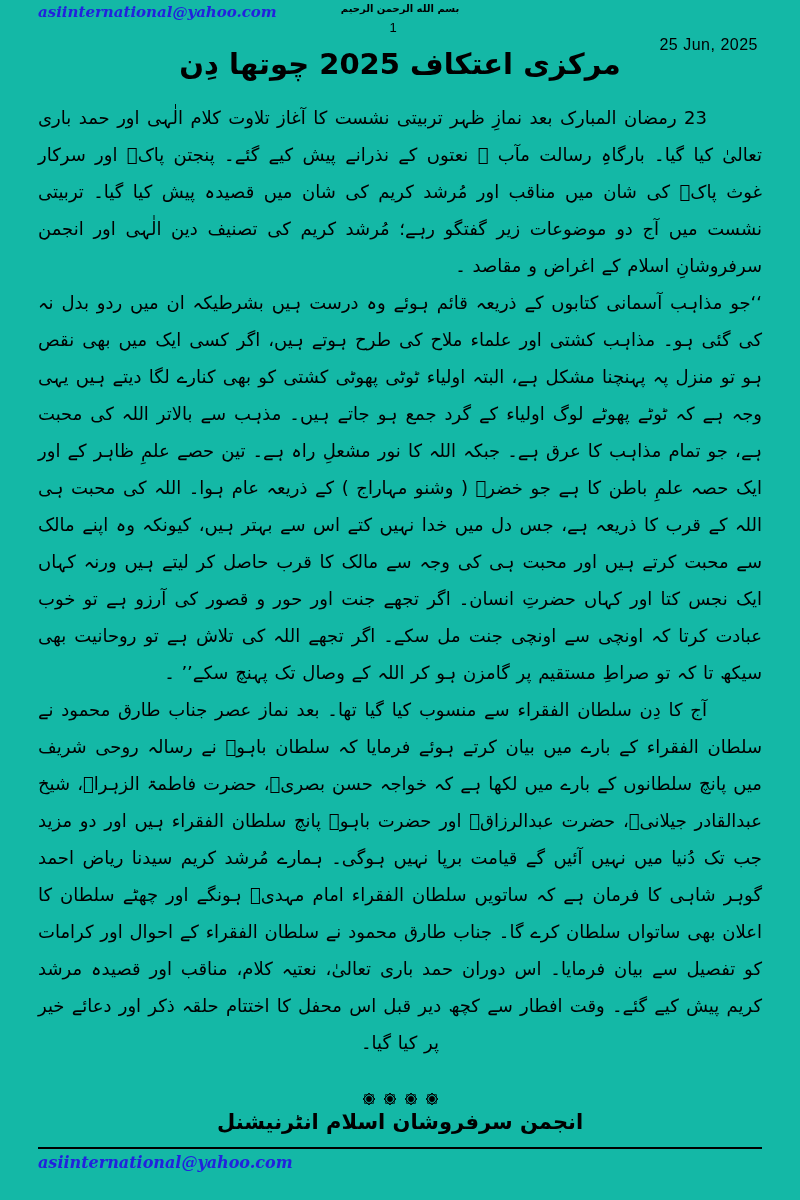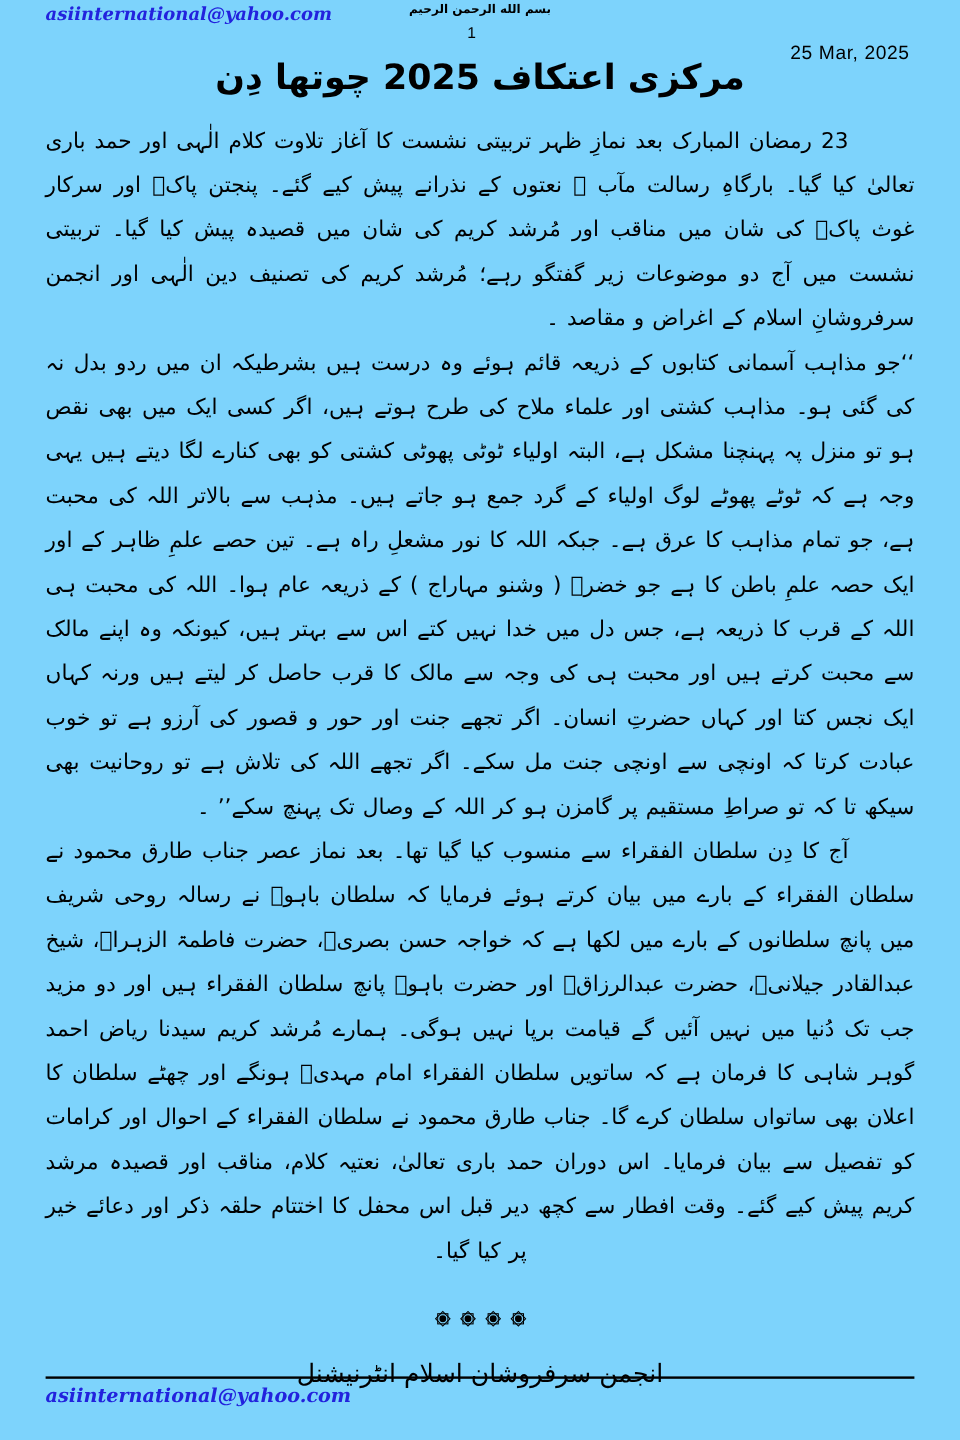--- a/index.html
+++ b/index.html
@@ -1,21 +1,21 @@
 <!DOCTYPE html>
 <html lang="ur"><head>
 <meta charset="utf-8">
 <style>
   html, body { margin: 0; padding: 0; background: #e8e8e8; }
   .page {
     position: relative;
     width: 800px;
     height: 1200px;
     margin: 0 auto;
-    background: #7dd3fc;
+    background: #14b8a6;
     overflow: hidden;
     color: #000;
     font-family: "DejaVu Sans", sans-serif;
   }
   
   .email-top {
     position: absolute;
     left: 38px; top: 3px;
     font-family: "DejaVu Serif", serif;
     font-style: italic;
@@ -74,25 +74,25 @@
   .ornaments {
     position: absolute;
     top: 1091px; left: 0; right: 0;
     display: flex;
     justify-content: center;
     gap: 5px;
   }
   .ornaments svg { display: block; }
   .org-name {
     position: absolute;
-    top: 1133px; left: 0; right: 0;
+    top: 1110px; left: 0; right: 0;
     text-align: center;
     direction: rtl;
     font-size: 21px;
-    font-weight: normal;
+    font-weight: bold;
   }
   .footer-rule {
     position: absolute;
     top: 1147px; left: 38px; right: 38px;
     border-top: 2px solid #000;
   }
   .footer-links {
     position: absolute;
     top: 1153px; left: 38px; right: 38px;
     display: flex;
@@ -112,21 +112,21 @@
 <body>
 
 <div class="page">
 
   <a href="#" class="email-top">asiinternational@yahoo.com</a>
 
   <div class="bismillah">بسم الله الرحمن الرحيم</div>
 
   <div class="page-number">1</div>
 
-  <div class="doc-date">25 Mar,  2025</div>
+  <div class="doc-date">25 Jun,  2025</div>
 
   <h1 class="doc-title">مرکزی اعتکاف 2025 چوتھا دِن</h1>
 
   <div class="body-text">
     <p class="indent">23 رمضان المبارک بعد نمازِ ظہر تربیتی نشست کا آغاز تلاوت کلام الٰہی اور حمد باری تعالیٰ کیا گیا۔ بارگاہِ رسالت مآب ﷺ نعتوں کے نذرانے پیش کیے گئے۔ پنجتن پاکؑ اور سرکار غوث پاکؓ کی شان میں مناقب اور مُرشد کریم کی شان میں قصیدہ پیش کیا گیا۔ تربیتی نشست میں آج دو موضوعات زیر گفتگو رہے؛ مُرشد کریم کی تصنیف دین الٰہی اور انجمن سرفروشانِ اسلام کے اغراض و مقاصد ۔</p>
     <p>‘‘جو مذاہب آسمانی کتابوں کے ذریعہ قائم ہوئے وہ درست ہیں بشرطیکہ ان میں ردو بدل نہ کی گئی ہو۔ مذاہب کشتی اور علماء ملاح کی طرح ہوتے ہیں، اگر کسی ایک میں بھی نقص ہو تو منزل پہ پہنچنا مشکل ہے، البتہ اولیاء ٹوٹی پھوٹی کشتی کو بھی کنارے لگا دیتے ہیں یہی وجہ ہے کہ ٹوٹے پھوٹے لوگ اولیاء کے گرد جمع ہو جاتے ہیں۔ مذہب سے بالاتر اللہ کی محبت ہے، جو تمام مذاہب کا عرق ہے۔ جبکہ اللہ کا نور مشعلِ راہ ہے۔ تین حصے علمِ ظاہر کے اور ایک حصہ علمِ باطن کا ہے جو خضرؑ ( وشنو مہاراج ) کے ذریعہ عام ہوا۔ اللہ کی محبت ہی اللہ کے قرب کا ذریعہ ہے، جس دل میں خدا نہیں کتے اس سے بہتر ہیں، کیونکہ وہ اپنے مالک سے محبت کرتے ہیں اور محبت ہی کی وجہ سے مالک کا قرب حاصل کر لیتے ہیں ورنہ کہاں ایک نجس کتا اور کہاں حضرتِ انسان۔ اگر تجھے جنت اور حور و قصور کی آرزو ہے تو خوب عبادت کرتا کہ اونچی سے اونچی جنت مل سکے۔ اگر تجھے اللہ کی تلاش ہے تو روحانیت بھی سیکھ تا کہ تو صراطِ مستقیم پر گامزن ہو کر اللہ کے وصال تک پہنچ سکے’’ ۔</p>
     <p class="indent center-last">آج کا دِن سلطان الفقراء سے منسوب کیا گیا تھا۔ بعد نماز عصر جناب طارق محمود نے سلطان الفقراء کے بارے میں بیان کرتے ہوئے فرمایا کہ سلطان باہوؒ نے رسالہ روحی شریف میں پانچ سلطانوں کے بارے میں لکھا ہے کہ خواجہ حسن بصریؒ، حضرت فاطمۃ الزہراؑ، شیخ عبدالقادر جیلانیؒ، حضرت عبدالرزاقؒ اور حضرت باہوؒ پانچ سلطان الفقراء ہیں اور دو مزید جب تک دُنیا میں نہیں آئیں گے قیامت برپا نہیں ہوگی۔ ہمارے مُرشد کریم سیدنا ریاض احمد گوہر شاہی کا فرمان ہے کہ ساتویں سلطان الفقراء امام مہدیؑ ہونگے اور چھٹے سلطان کا اعلان بھی ساتواں سلطان کرے گا۔ جناب طارق محمود نے سلطان الفقراء کے احوال اور کرامات کو تفصیل سے بیان فرمایا۔ اس دوران حمد باری تعالیٰ، نعتیہ کلام، مناقب اور قصیدہ مرشد کریم  پیش کیے گئے۔ وقت افطار سے کچھ دیر قبل اس محفل کا اختتام حلقہ ذکر اور دعائے خیر پر کیا گیا۔</p>
   </div>
 
   <div class="ornaments">

